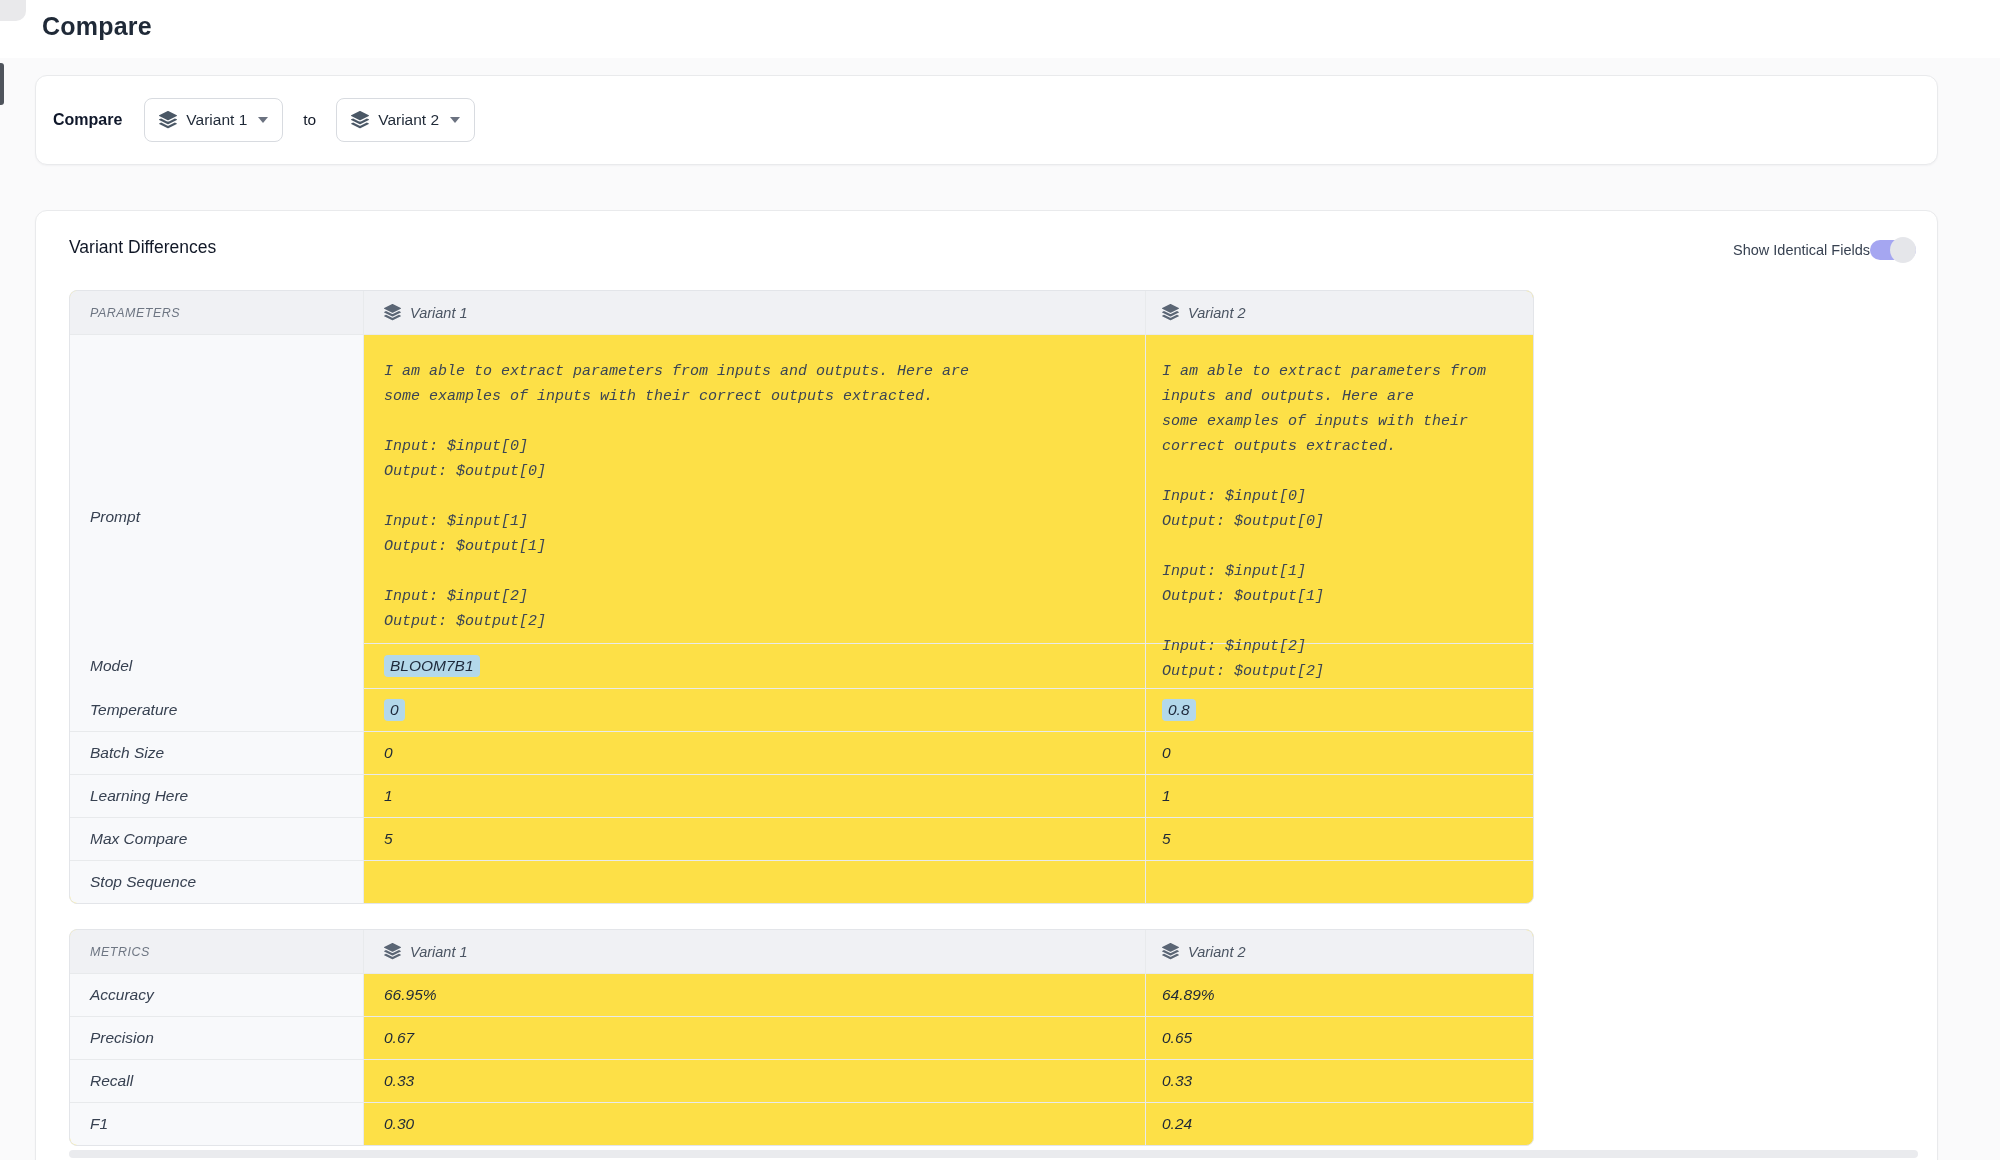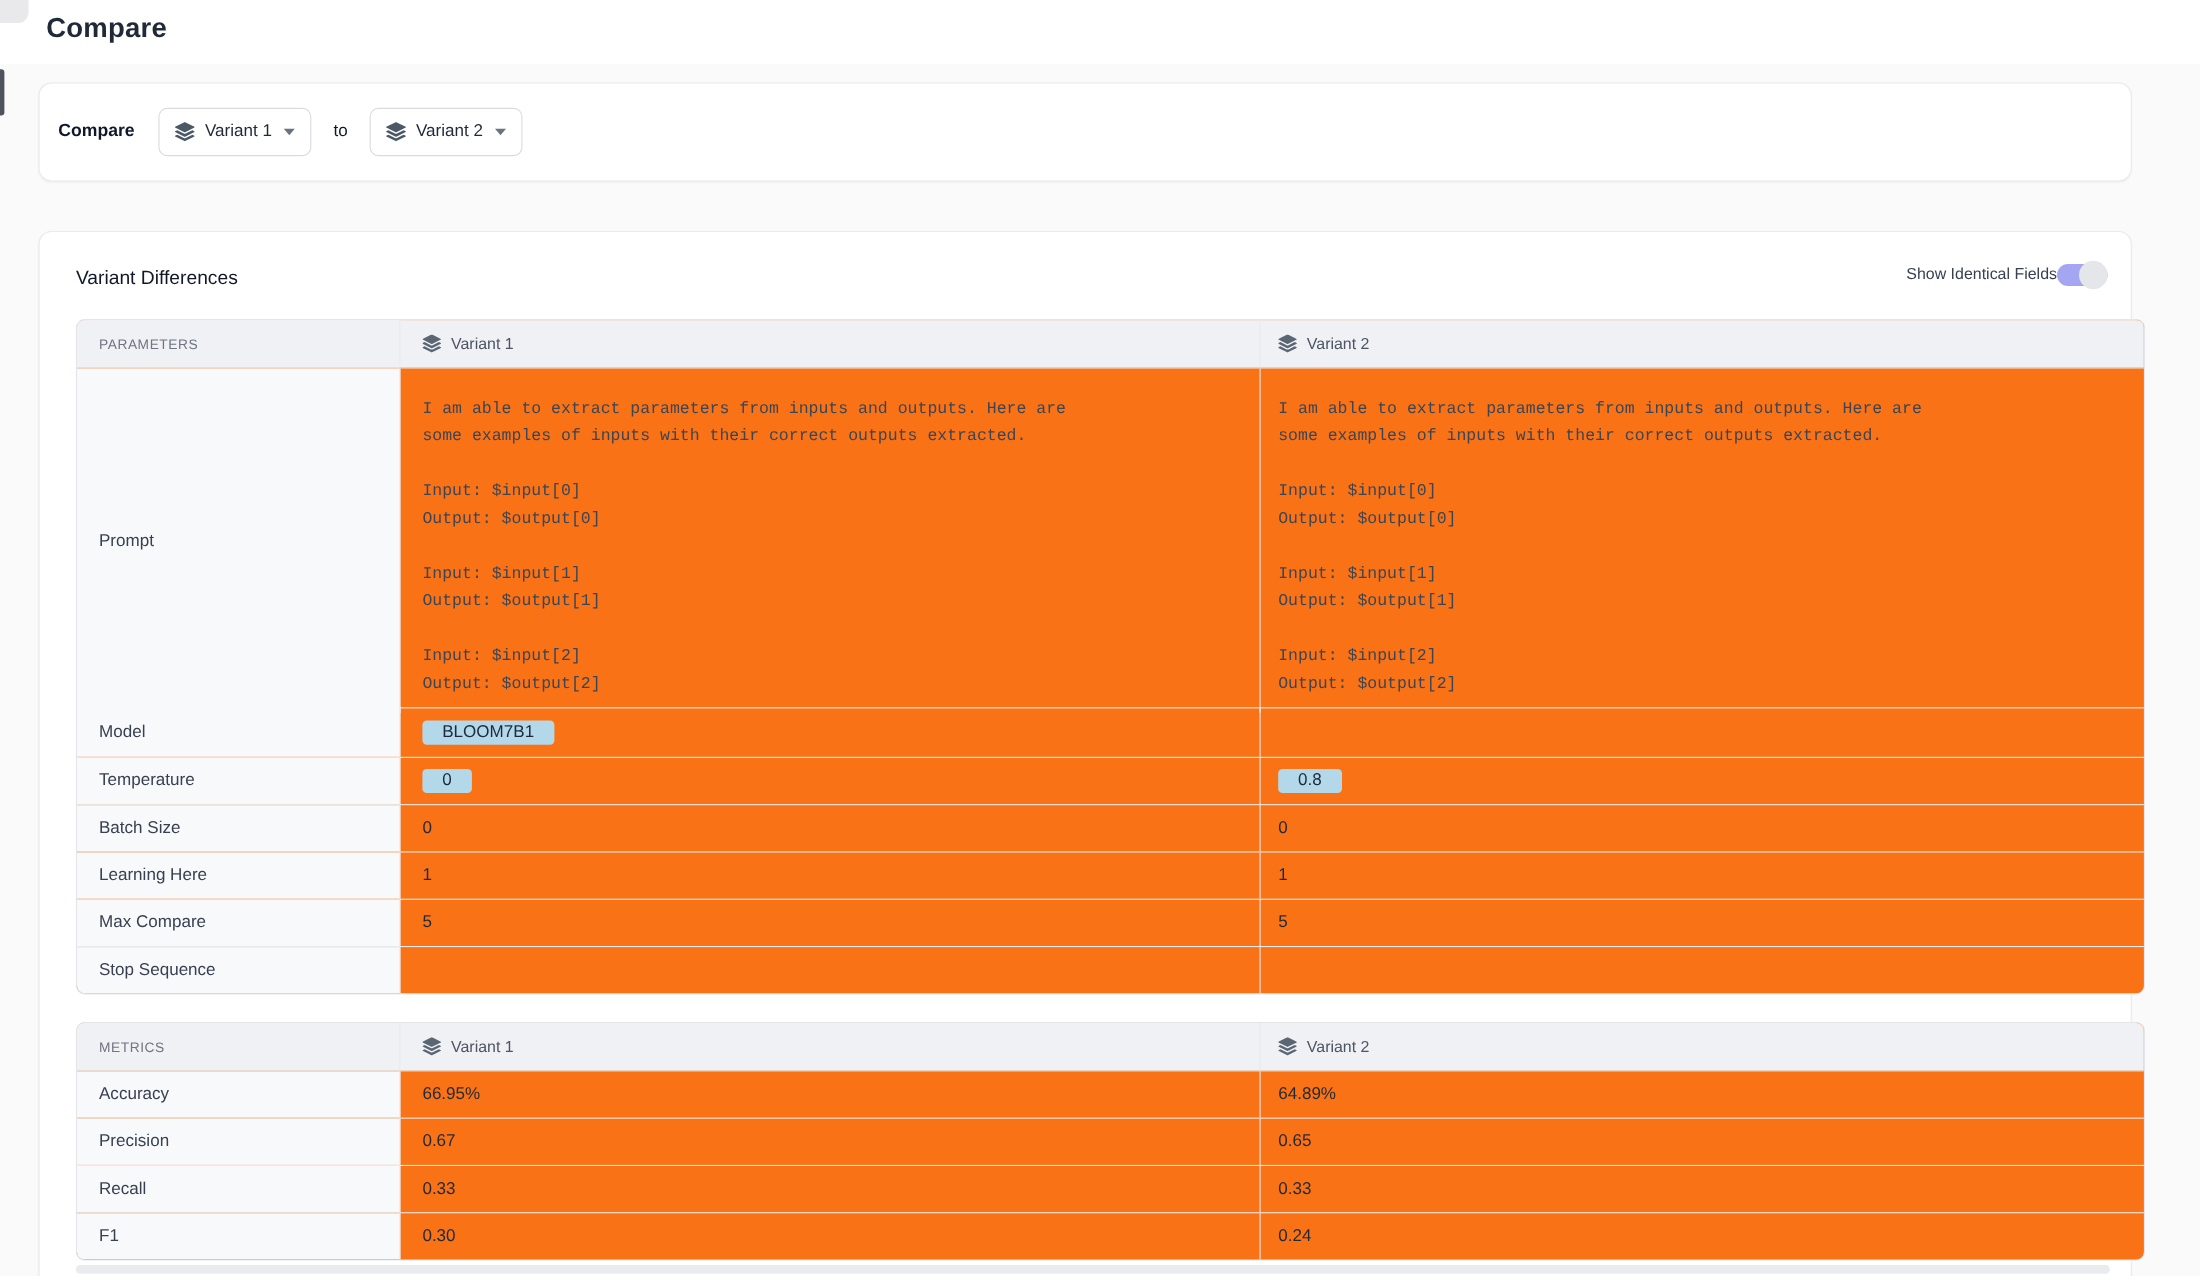--- a/index.html
+++ b/index.html
@@ -18,29 +18,29 @@
   .card2 { left: 35px; top: 210px; width: 1903px; height: 1040px; padding: 26px 21px 0 33px; }
 
   .compare-row { display: flex; align-items: center; height: 100%; padding-left: 17px; }
   .compare-label { font-size: 16px; font-weight: 700; color: #0f172a; margin-right: 22px; }
   .dd-btn { display: flex; align-items: center; gap: 9px; height: 44px; padding: 0 14px; background: #fff;
             border: 1px solid #d8dbe0; border-radius: 8px; cursor: pointer; }
   .dd-btn .dd-label { font-size: 15.5px; font-weight: 500; color: #1f2937; }
   .chev { width: 0; height: 0; border-left: 5.5px solid transparent; border-right: 5.5px solid transparent; border-top: 6.5px solid #6b7280; margin-left: 2px; }
   .to-label { font-size: 15.5px; color: #111827; margin: 0 20px; }
 
-  .diff-header { display: flex; align-items: flex-end; justify-content: space-between; margin-bottom: 27px; }
+  .diff-header { display: flex; align-items: flex-start; justify-content: space-between; margin-bottom: 27px; }
   .diff-title { font-size: 17.5px; font-weight: 500; color: #111827; }
   .toggle-wrap { display: flex; align-items: center; }
   .toggle-label { font-size: 14.5px; color: #374151; }
   .toggle { position: relative; width: 46px; height: 26px; cursor: pointer; }
   .toggle .track { position: absolute; left: 0; top: 3px; width: 46px; height: 20px; border-radius: 10px; background: #a5a6f1; }
   .toggle .knob { position: absolute; right: 0; top: 0; width: 26px; height: 26px; border-radius: 50%; background: #e5e6ea; }
 
-  .tbl { width: 1881px; border: 1px solid #e3e5e9; border-radius: 8px; overflow: hidden; background: #f97316; }
+  .tbl { width: 1465px; border: 1px solid #e3e5e9; border-radius: 8px; overflow: hidden; background: #fde047; font-style: italic; }
   .trow { display: grid; grid-template-columns: 294px 782px 1fr; }
   .trow + .trow { border-top: 1px solid #e8eaec; }
   .cell { display: flex; align-items: center; }
   .lab-cell { background: #f8f9fb; border-right: 1px solid #e8eaec; padding-left: 20px;
               font-size: 15.5px; color: #374151; }
   .v1-cell { border-right: 1px solid #e8eaec; padding-left: 20px; }
   .v2-cell { padding-left: 16px; }
   .val { font-size: 15.5px; color: #1f2937; }
 
   .head-row { height: 43px; background: #f0f1f4; }
@@ -48,21 +48,21 @@
   .vhead { display: flex; align-items: center; gap: 9px; font-size: 14.5px; color: #4b5563; }
   .stack-icon svg { display: block; }
 
   .row-43 { height: 43px; }
   .row-45 { height: 45px; }
   .prompt-row { height: 309px; }
   .prompt-row .v1-cell, .prompt-row .v2-cell { display: block; padding-top: 24px; padding-bottom: 14px; }
   .mono { font-family: "Liberation Mono", "DejaVu Sans Mono", monospace; font-size: 15px; line-height: 25px;
           color: #3b4554; white-space: pre-wrap; }
 
-  .hl { background: #b3d8ea; padding: 2px 18px; border-radius: 4px; color: #1e293b; font-size: 15.5px; text-align: center; }
+  .hl { background: #b3d8ea; padding: 2px 6px; border-radius: 4px; color: #1e293b; font-size: 15.5px; text-align: center; }
 
   .tbl-gap { height: 25px; }
   .h-scrollbar { margin-top: 4px; width: 1849px; height: 8px; border-radius: 4px; background: #eaebee; }
 </style>
 </head>
 <body>
 
 <div id="page">
   <div class="top-strip"></div>
   <div class="corner-notch"></div>

